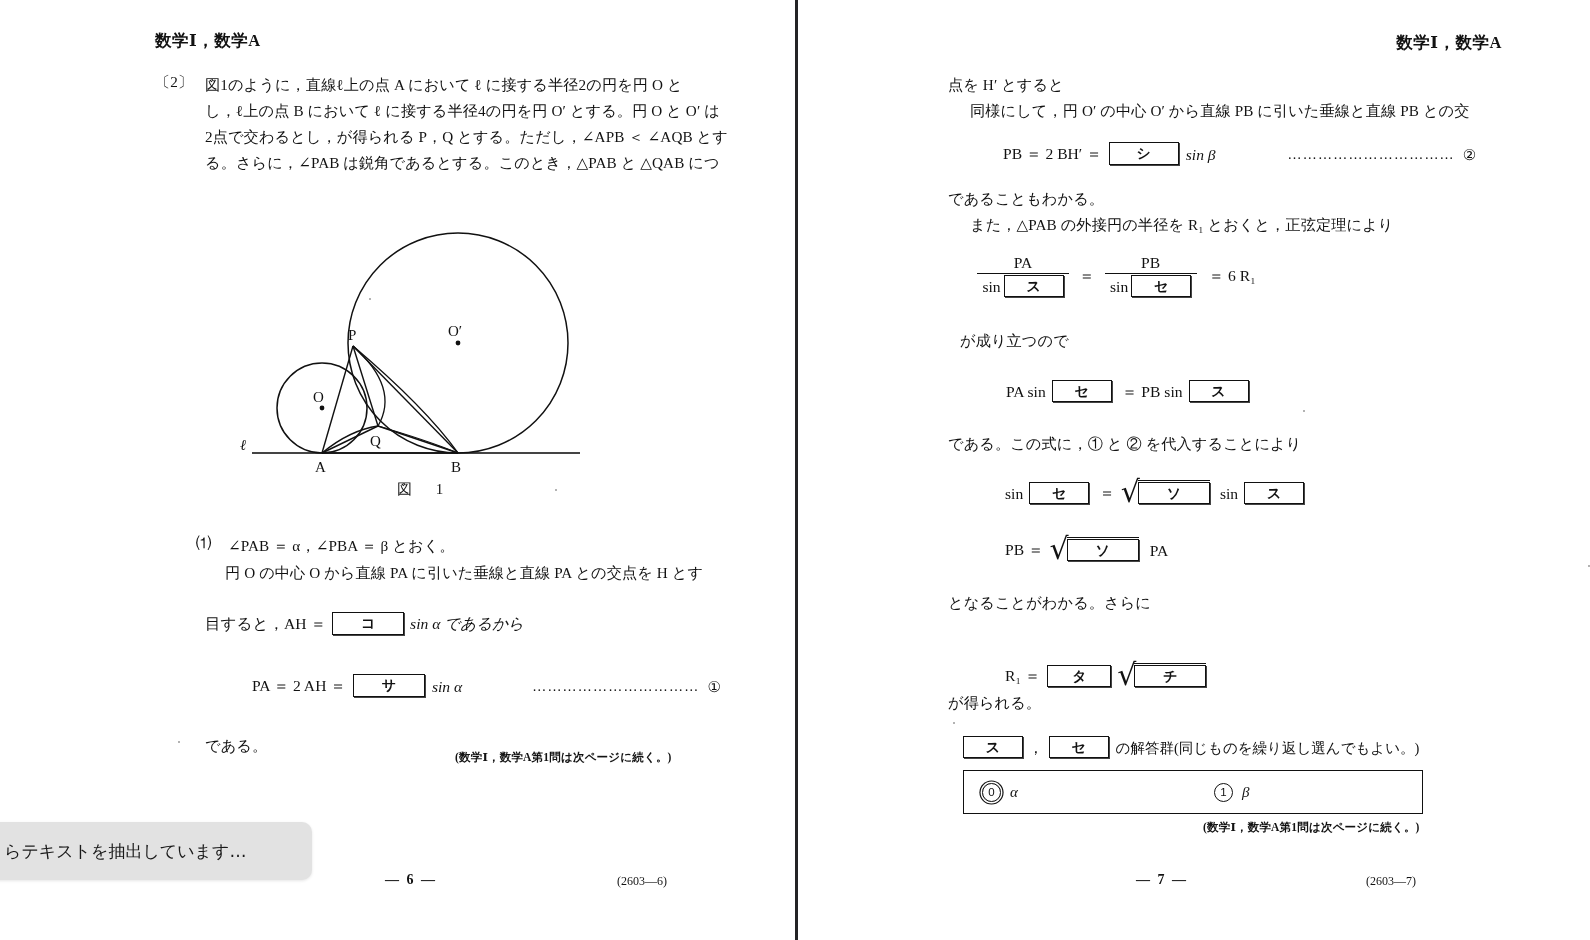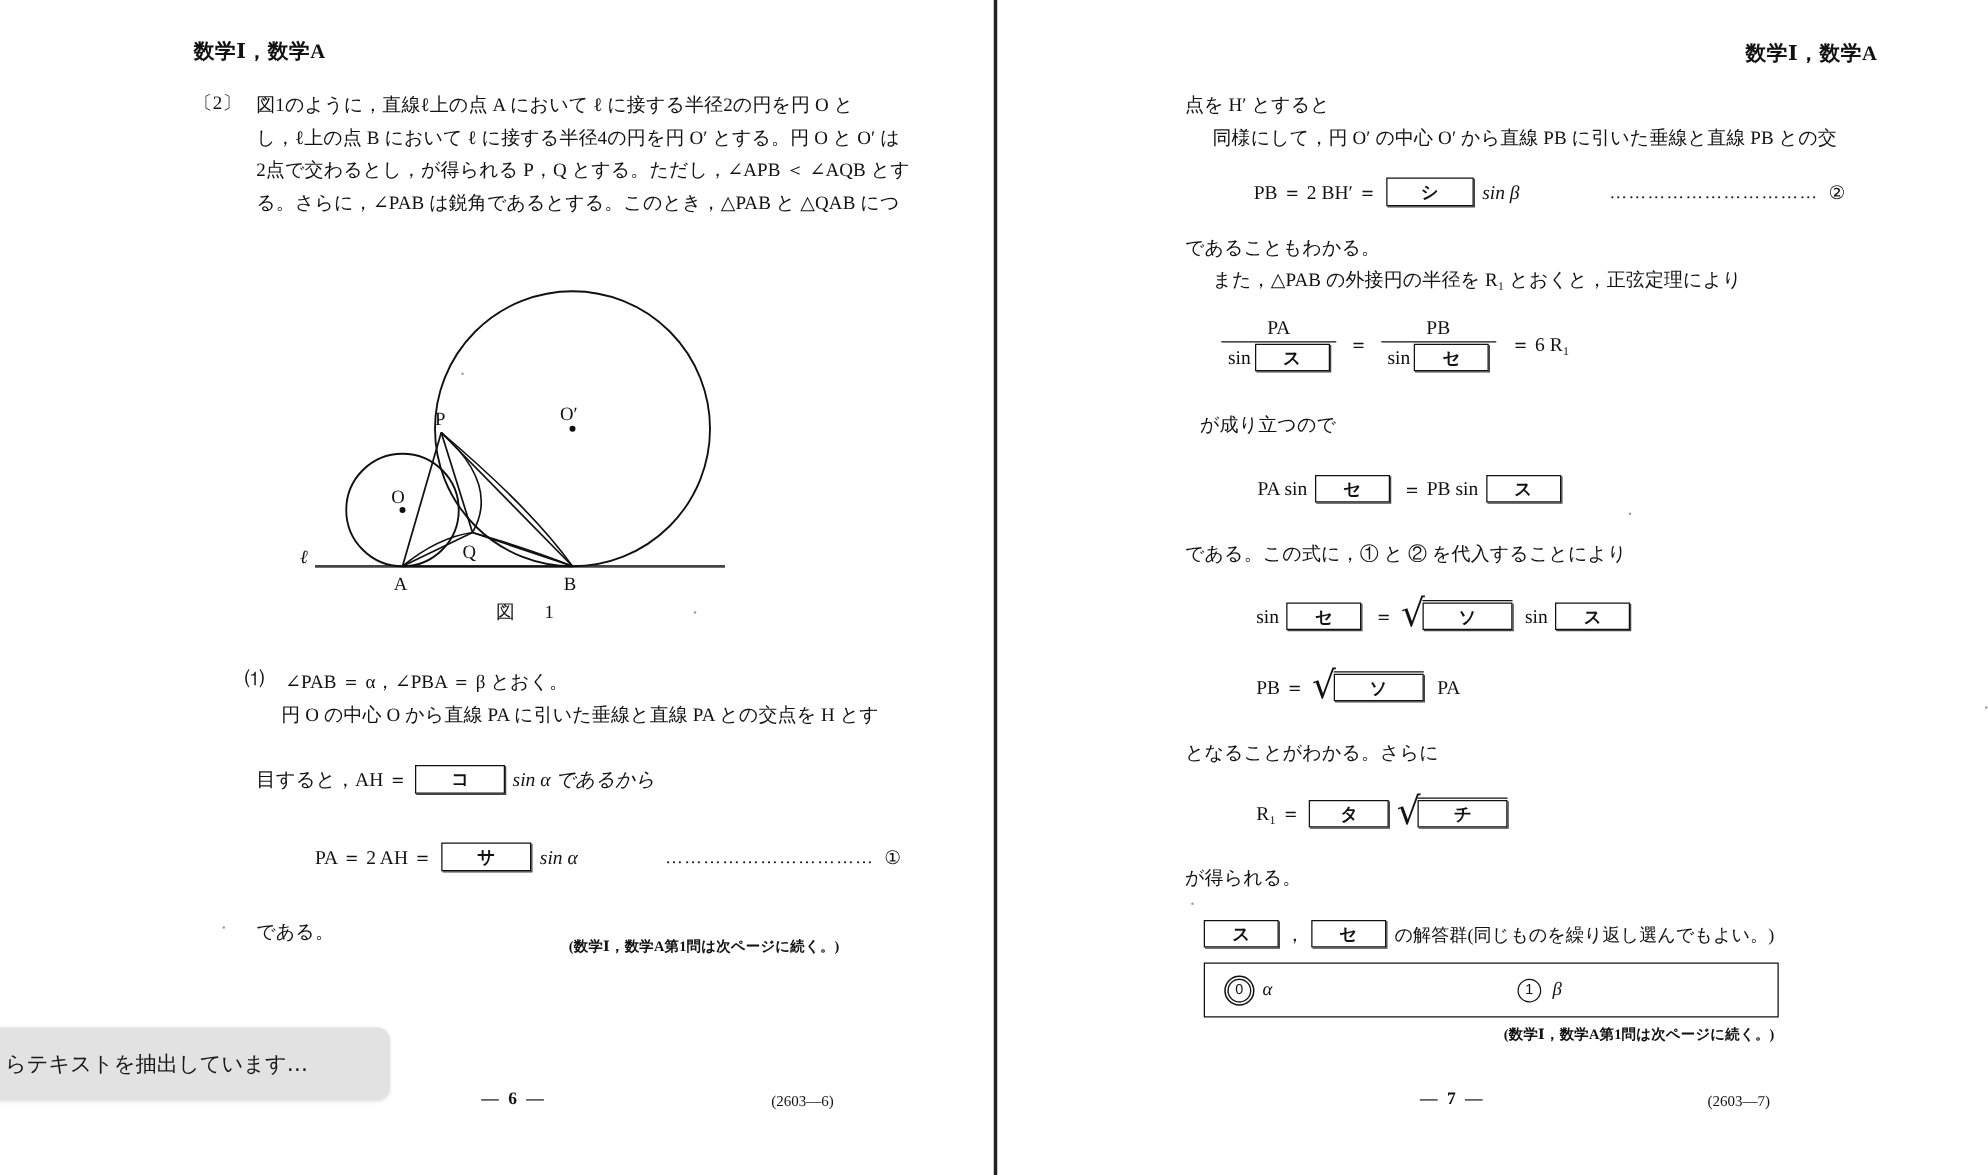--- a/index.html
+++ b/index.html
@@ -406,21 +406,21 @@
           <span class="sign">√</span>
           <span class="under">
             <span class="abox wide">ソ</span>
           </span>
         </span>
         <span style="margin-left:9px;">PA</span>
       </div>
 
       <div class="blk" style="left:150px; top:590px;">となることがわかる。さらに</div>
 
-      <div class="mathrow" style="left:207px; top:639px;align-items:center;">
+      <div class="mathrow" style="left:207px; top:664px;align-items:center;">
         <span>R₁ ＝</span>
         <span class="abox" style="margin:0 4px 0 7px; min-width:50px;">タ</span>
         <span class="radical">
           <span class="sign">√</span>
           <span class="under">
             <span class="abox wide">チ</span>
           </span>
         </span>
       </div>
 

